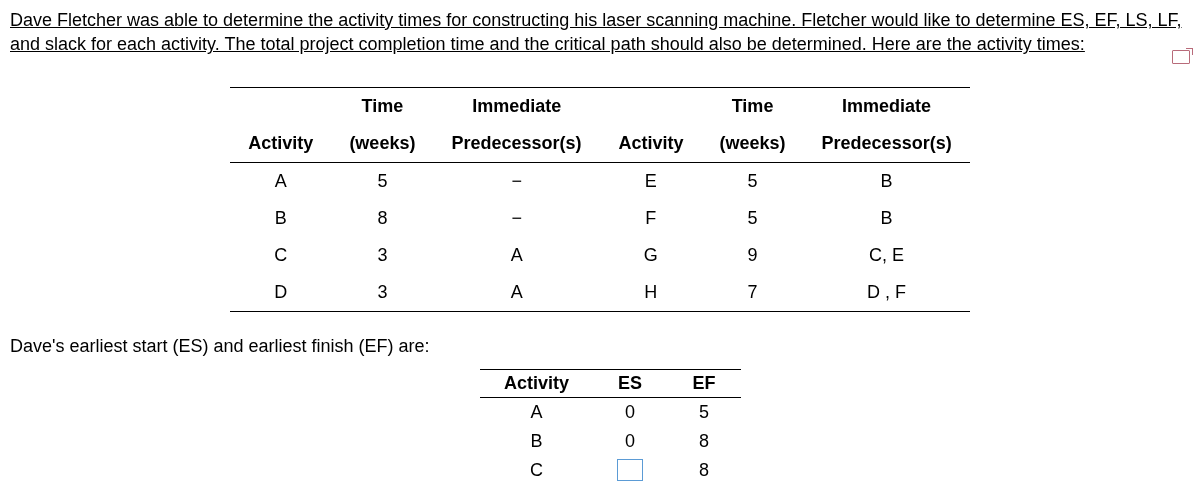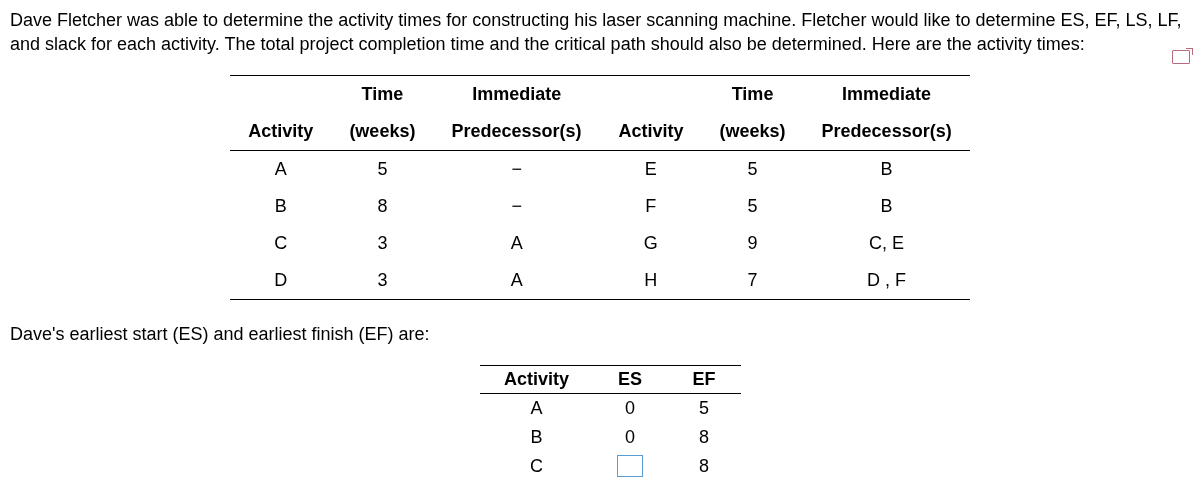--- a/index.html
+++ b/index.html
@@ -12,21 +12,22 @@
       font-size: 18px;
       color: #000;
       background: #fff;
       width: 1200px;
       height: 504px;
       padding: 8px 10px;
       position: relative;
     }
     .problem-text {
       line-height: 1.35;
-      margin-bottom: 18px;
+      margin-bottom: 30px;
+      text-decoration: underline;
     }
     .main-table-wrap {
       display: flex;
       justify-content: center;
       margin-bottom: 24px;
     }
     table.activity-table {
       border-collapse: collapse;
     }
     table.activity-table th,
@@ -45,21 +46,21 @@
     .hdr-bottom-border th {
       border-bottom: 1.5px solid #000;
     }
     .body-last-border td {
       border-bottom: 1.5px solid #000;
     }
     .col-sep-right {
       border-right: 1px solid transparent;
     }
     .subheading {
-      margin-bottom: 20px;
+      margin-bottom: 12px;
     }
     .es-ef-wrap {
       margin-left: 470px;
     }
     table.es-ef-table {
       border-collapse: collapse;
     }
     table.es-ef-table th,
     table.es-ef-table td {
       padding: 3px 24px;

